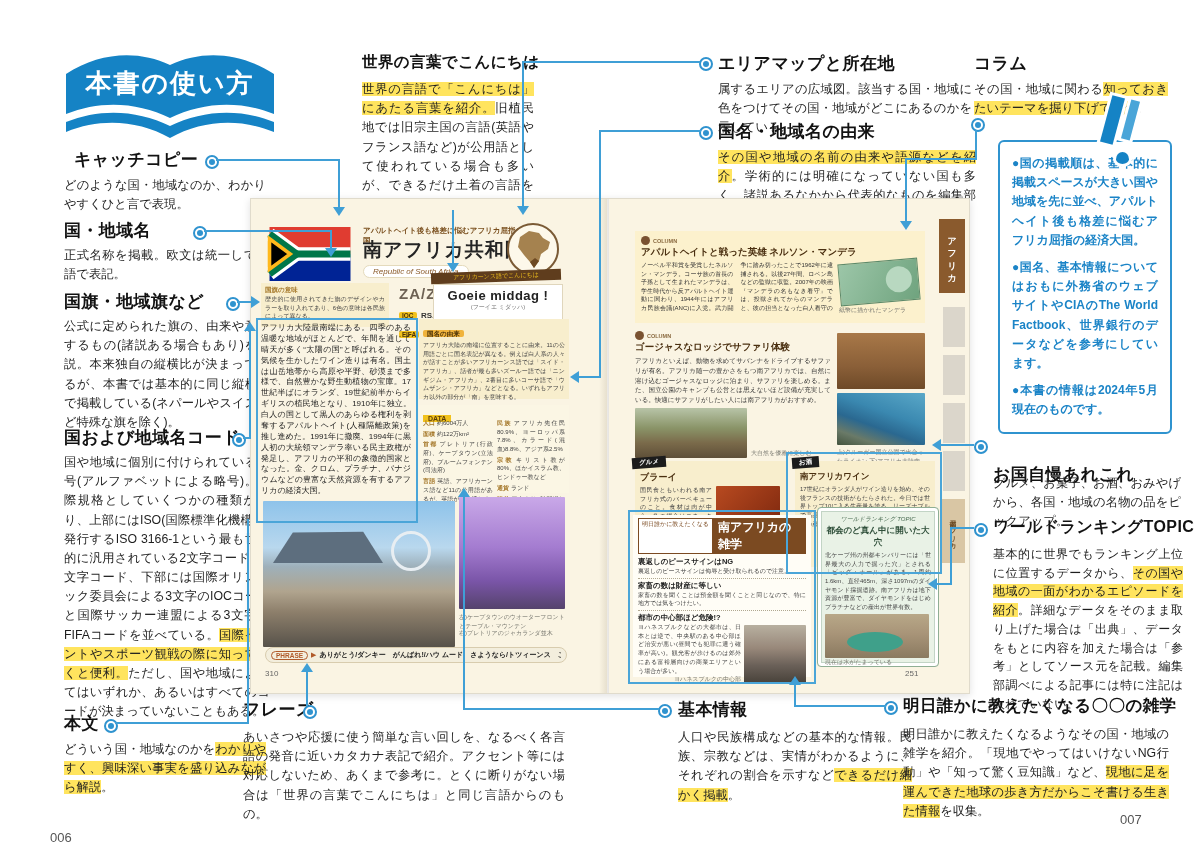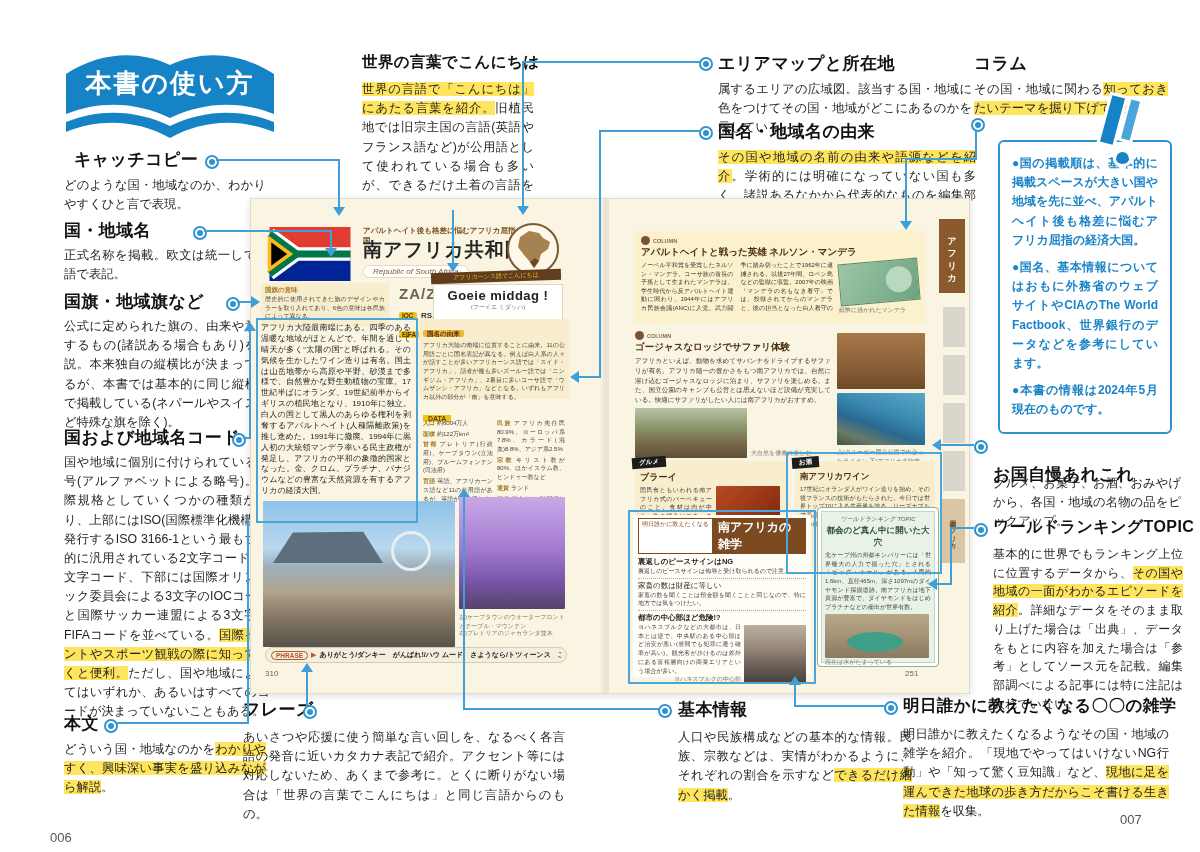--- a/index.html
+++ b/index.html
@@ -263,21 +263,21 @@
       <div class="abs" style="left:24px;top:316px;width:178px;height:162px;background:#fffdf6;padding:3px 5px;box-sizing:border-box;">
         <div style="display:flex;align-items:stretch;gap:0;">
           <span style="border:1px solid #7b4a21;color:#7b4a21;font-size:6px;padding:1px 3px;background:#fff;white-space:nowrap;">明日誰かに教えたくなる</span>
           <span style="flex:1;background:#7b4a21;color:#fff;font-size:12px;font-weight:800;padding:1px 5px;">南アフリカの雑学</span>
         </div>
         <div style="margin-top:3px;">
           <div style="font-size:7.5px;font-weight:800;color:#222;">裏返しのピースサインはNG</div>
           <div class="tiny6" style="border-bottom:1px dotted #b0a890;padding-bottom:2px;">裏返しのピースサインは侮辱と受け取られるので注意。</div>
         </div>
         <div style="margin-top:2px;">
-          <div style="font-size:7.5px;font-weight:400;color:#222;">家畜の数は財産に等しい</div>
+          <div style="font-size:7.5px;font-weight:700;color:#222;">家畜の数は財産に等しい</div>
           <div class="tiny6" style="border-bottom:1px dotted #b0a890;padding-bottom:2px;">家畜の数を聞くことは預金額を聞くことと同じなので、特に地方では気をつけたい。</div>
         </div>
         <div style="margin-top:2px;">
           <div style="font-size:7.5px;font-weight:800;color:#222;">都市の中心部ほど危険!?</div>
           <div class="tiny6">
             <div class="photo" style="position:relative;float:right;width:62px;height:58px;margin:2px 0 2px 3px;background:linear-gradient(180deg,#b8b0a0 0%,#98887a 40%,#6a6058 70%,#48423a 100%);"></div>
             <span>ヨハネスブルクなどの大都市は、日本とは逆で、中央駅のある中心部ほど治安が悪い(昼間でも犯罪に遭う確率が高い)。観光客が歩けるのは郊外にある富裕層向けの商業エリアという場合が多い。</span>
           </div>
           <div class="cap" style="text-align:right;">ヨハネスブルクの中心部</div>
         </div>

